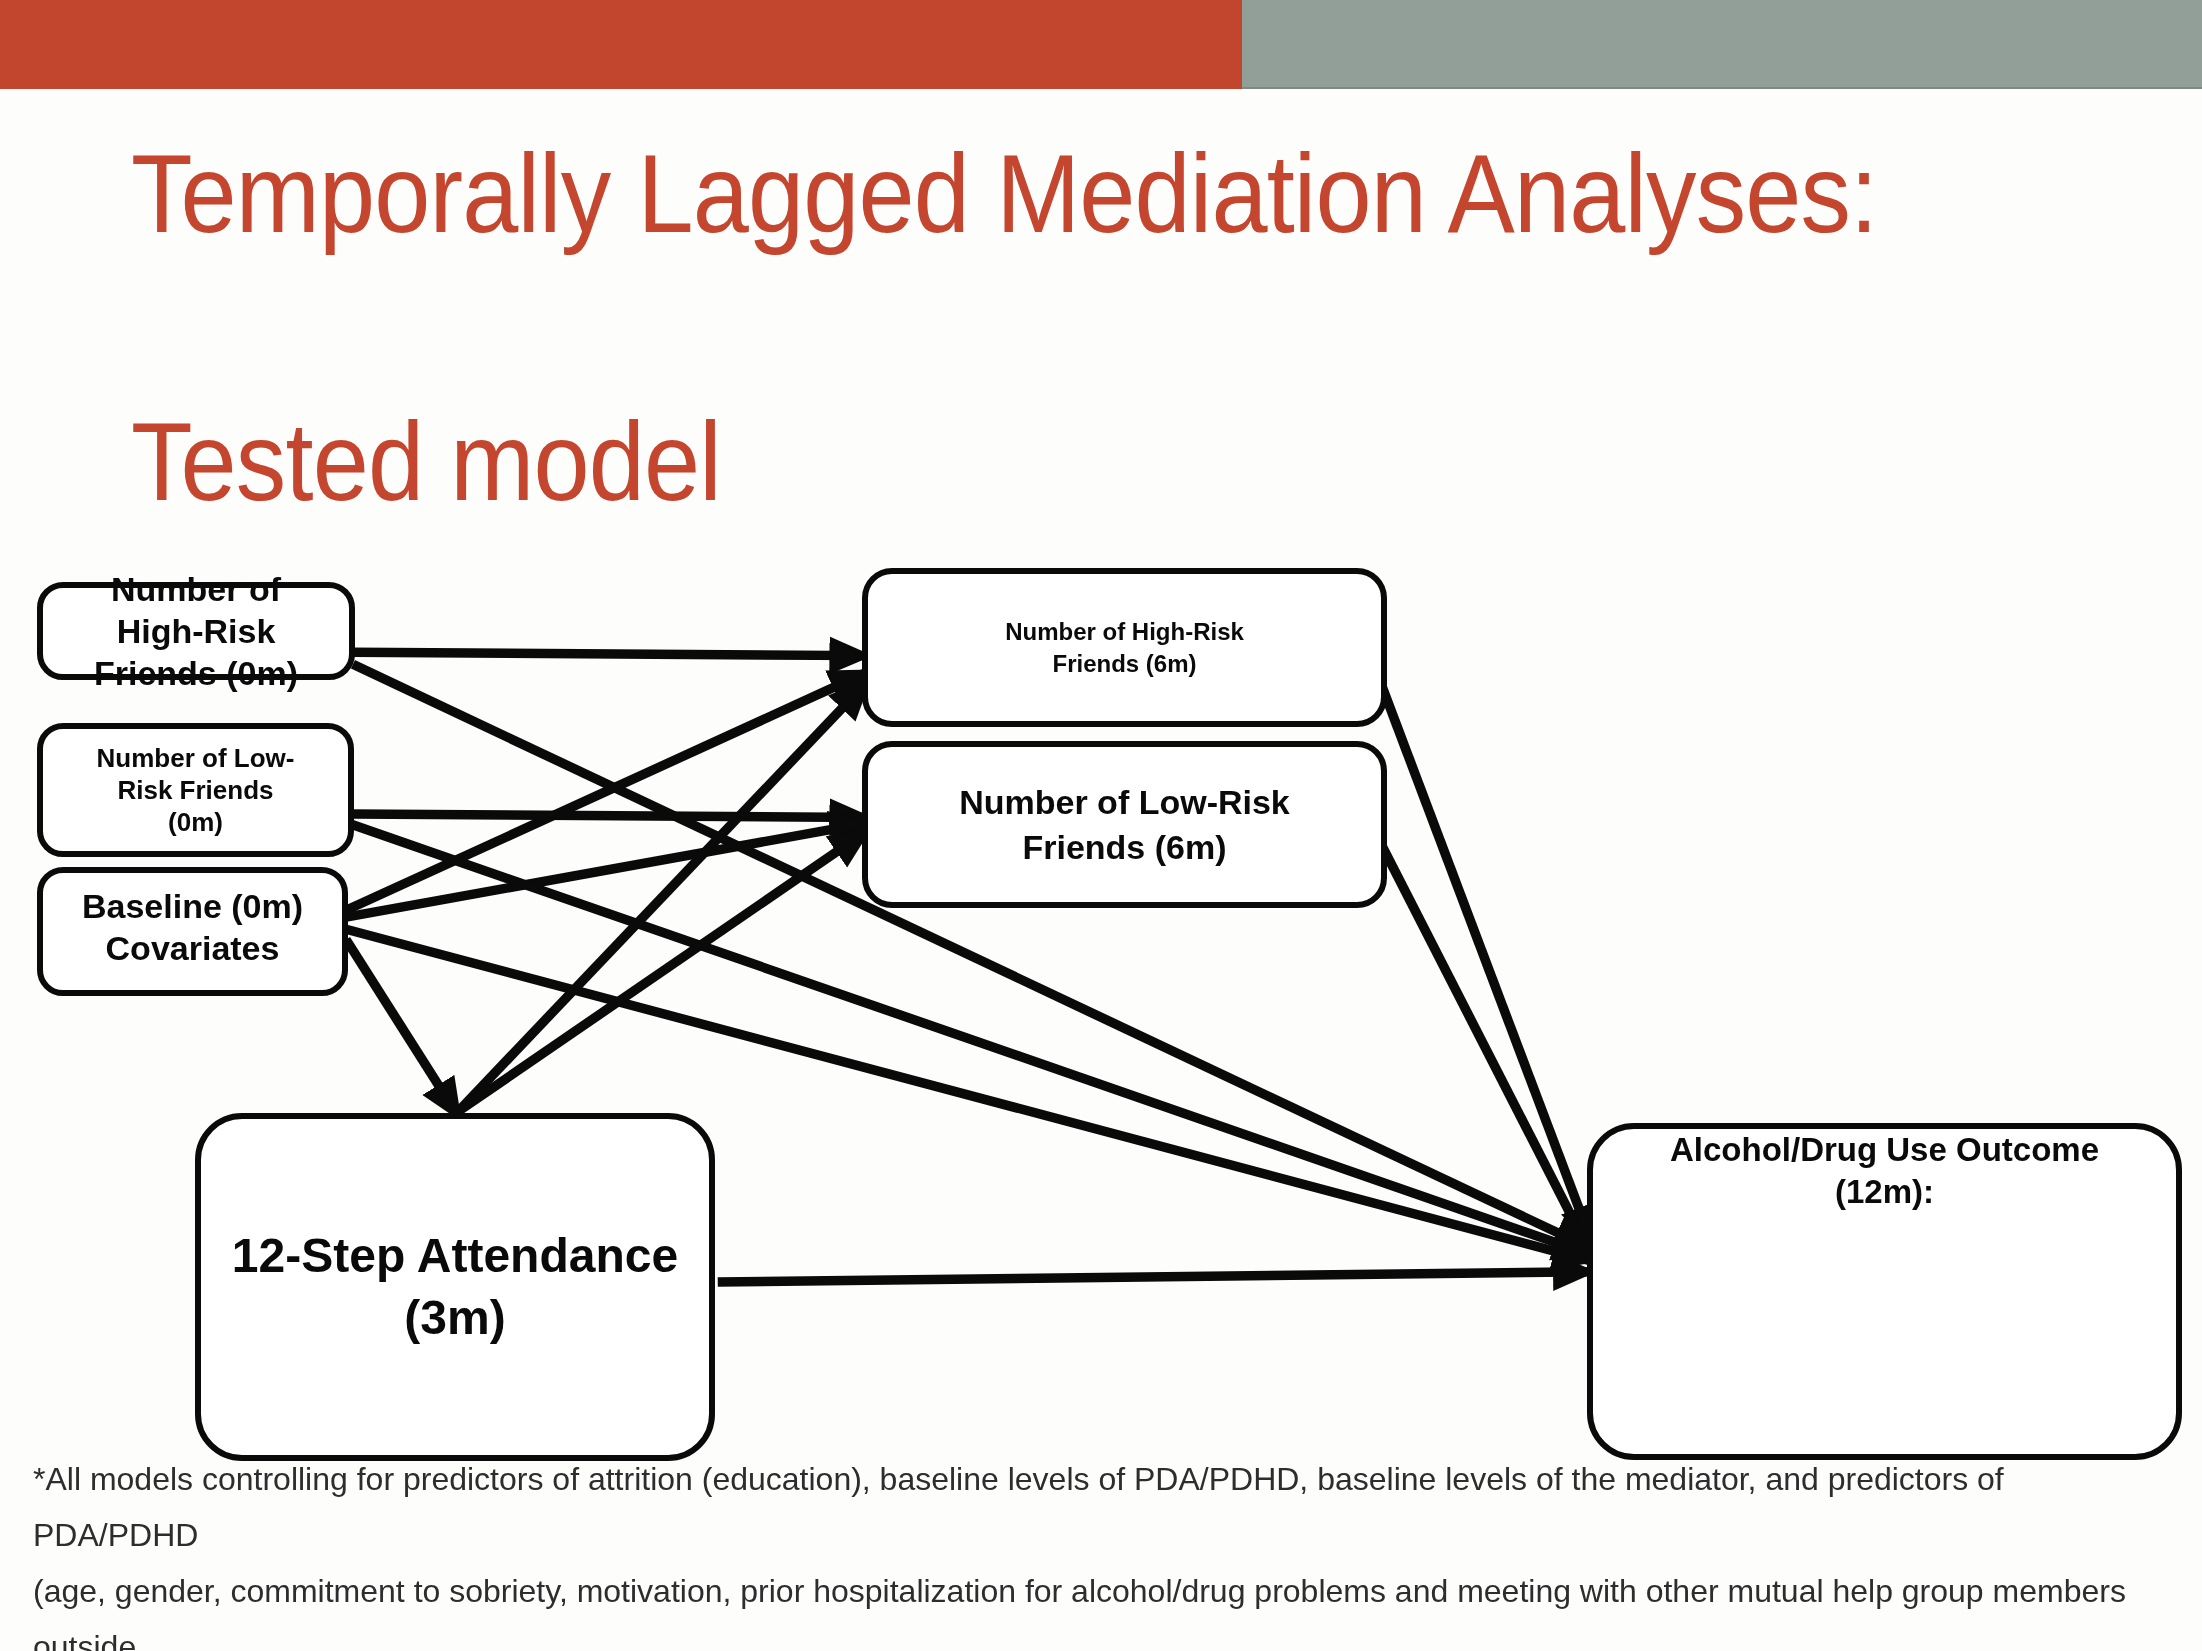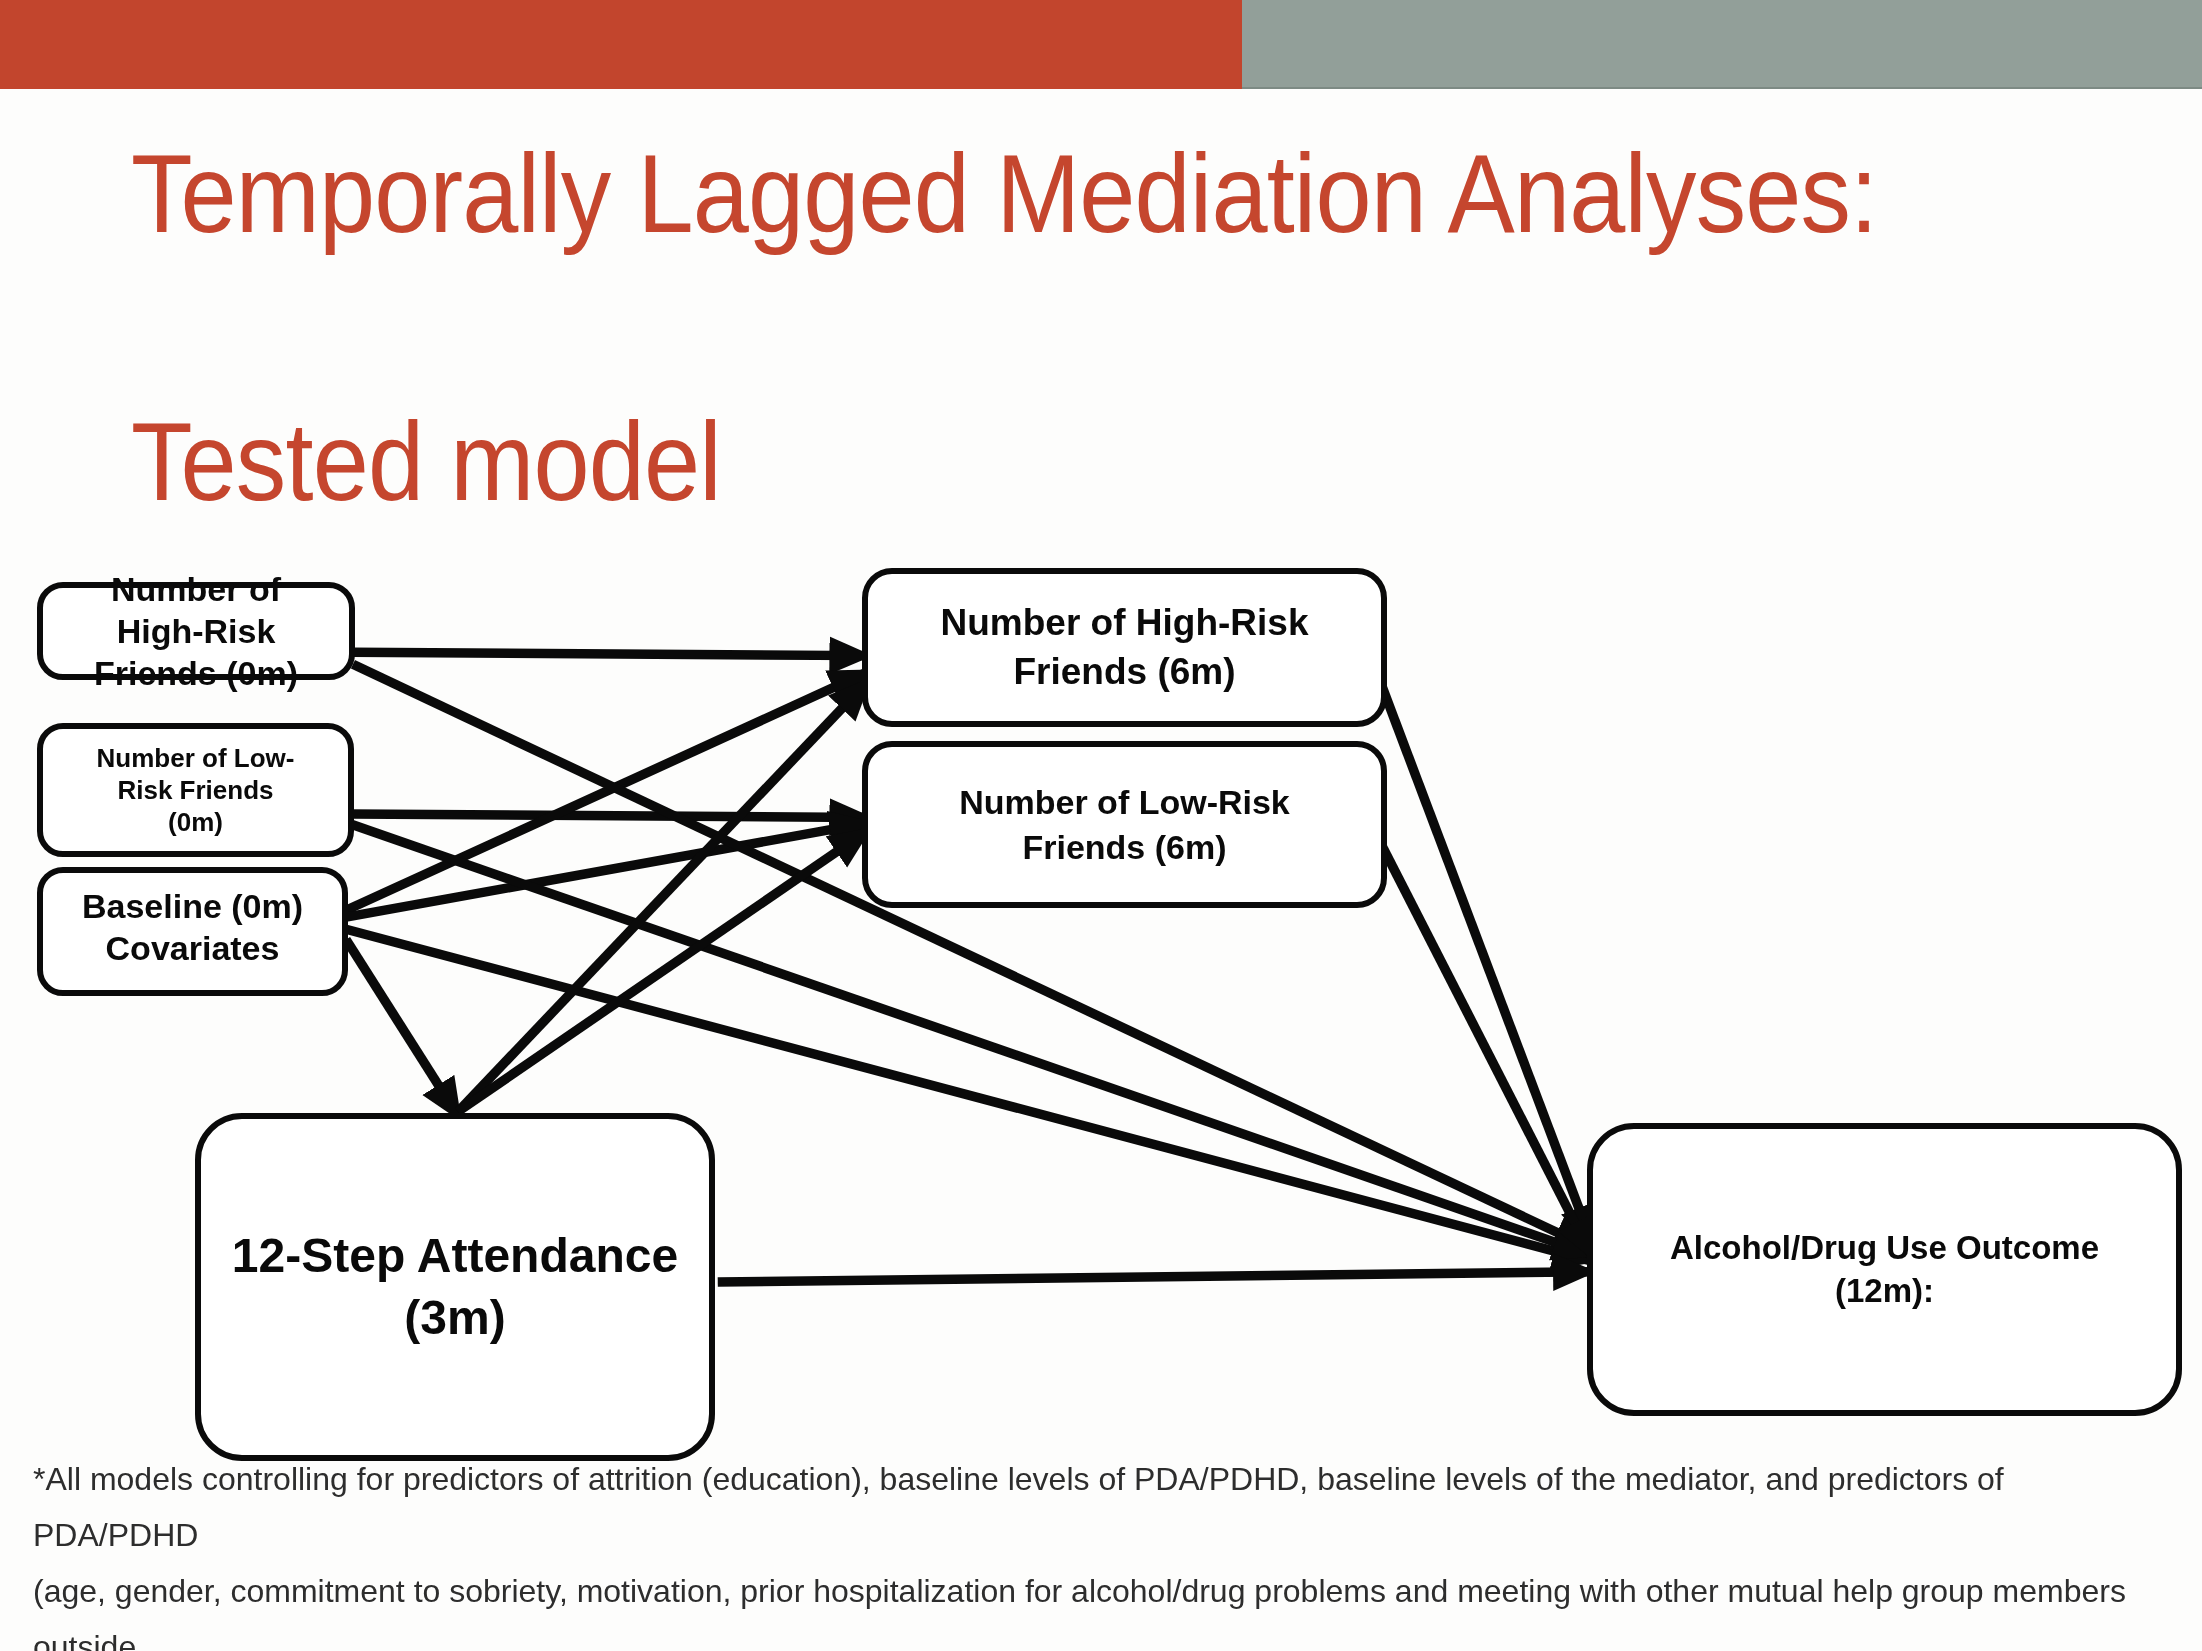--- a/index.html
+++ b/index.html
@@ -39,23 +39,23 @@
     position:absolute;z-index:2;
     background:#ffffff;border:6.9px solid var(--ink);
     display:flex;flex-direction:column;align-items:center;justify-content:center;
     text-align:center;color:var(--ink);font-weight:bold;
   }
   .node .label{width:100%;}
   #box-hr0{left:37px;top:582px;width:318px;height:98px;border-radius:26px;font-size:34px;line-height:1.24;}
   #box-lr0{left:37px;top:723px;width:317px;height:134px;border-radius:26px;font-size:26px;line-height:1.24;}
   #box-bl{left:37px;top:867px;width:311px;height:129px;border-radius:26px;font-size:34px;line-height:1.24;justify-content:flex-start;padding-top:12px;}
   #box-step12{left:195px;top:1113px;width:520px;height:348px;border-radius:47px;font-size:48px;line-height:1.3;}
-  #box-hr6{left:862px;top:568px;width:525px;height:159px;border-radius:30px;font-size:37px;line-height:1.3;}
+  #box-hr6{left:862px;top:568px;width:525px;height:159px;border-radius:30px;font-size:24px;line-height:1.3;}
   #box-lr6{left:862px;top:741px;width:525px;height:167px;border-radius:30px;font-size:34px;line-height:1.3;}
-  #box-outcome{left:1587px;top:1123px;width:595px;height:293px;border-radius:47px;font-size:33px;line-height:1.28;}
+  #box-outcome{left:1587px;top:1123px;width:595px;height:337px;border-radius:47px;font-size:33px;line-height:1.28;justify-content:space-between;}
   #box-outcome .italic{font-style:italic;}
 
   
   .footnote{
     position:absolute;left:33px;top:1451px;width:2134px;z-index:2;
     font-size:32px;line-height:56px;color:var(--footnote-color);
     white-space:pre-line;
   }
 </style>
 </head>

